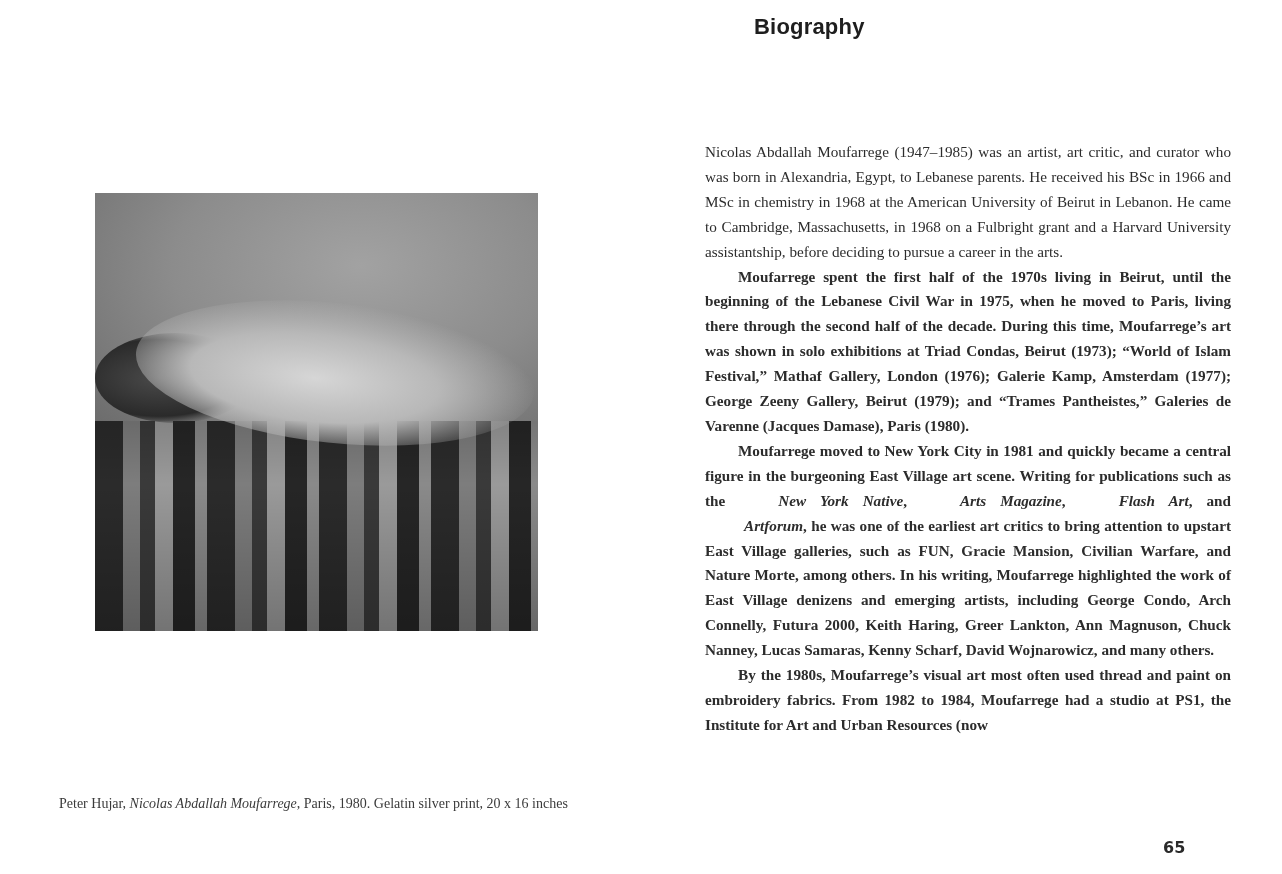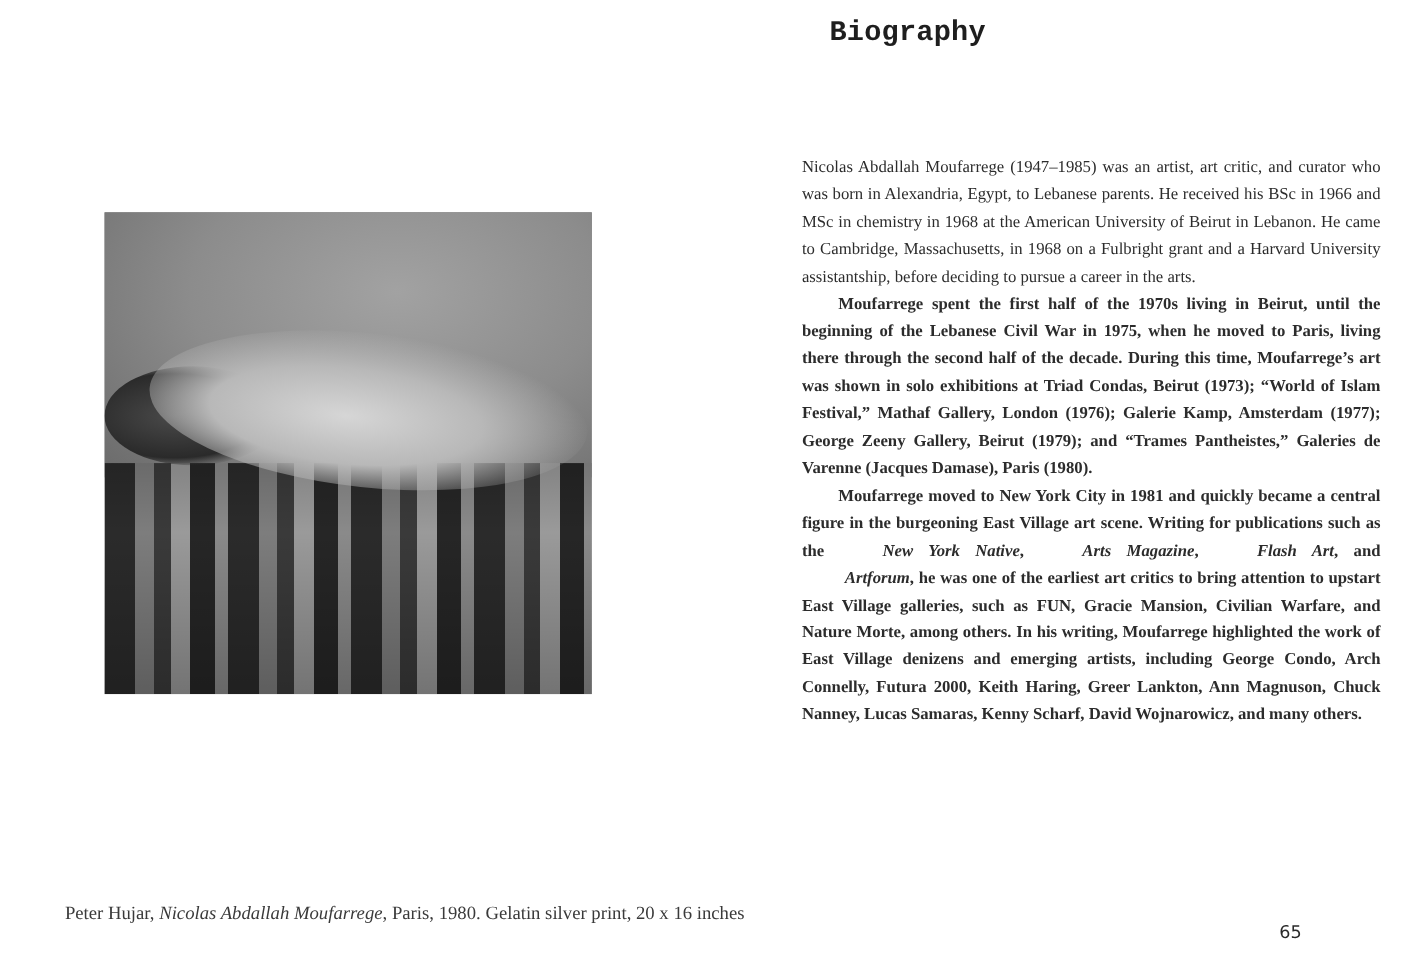--- a/index.html
+++ b/index.html
@@ -34,41 +34,41 @@
       background: radial-gradient(ellipse at 45% 55%, #d6d6d6 0%, #b8b8b8 40%, rgba(120,120,120,0) 72%);
       border-radius: 50%; transform: rotate(6deg);
     }
     .photo .pillow {
       position: absolute; left: 0; top: 140px; width: 160px; height: 90px;
       background: radial-gradient(ellipse at 40% 50%, #4a4a4a 0%, #2a2a2a 60%, rgba(40,40,40,0) 75%);
       border-radius: 50%;
     }
 
     .caption {
-      position: absolute; left: 59px; top: 820px; width: 560px;
-      font-size: 17px; color: #3a3a3a; white-space: nowrap;
+      position: absolute; left: 59px; top: 796px; width: 560px;
+      font-size: 14px; color: #3a3a3a; white-space: nowrap;
     }
     .caption i { font-style: italic; }
 
     .heading {
       position: absolute; left: 113px; top: 14px;
-      font-family: Liberation Mono, monospace; font-weight: bold;
-      font-size: 26px; color: #1e1e1e; letter-spacing: 0.2px;
+      font-family: Liberation Sans, sans-serif; font-weight: bold;
+      font-size: 22px; color: #1e1e1e; letter-spacing: 0.2px;
     }
     .body-text {
-      position: absolute; left: 88px; top: 140px; width: 526px;
+      position: absolute; left: 64px; top: 140px; width: 526px;
       font-size: 15.2px; line-height: 24.9px; color: #2c2c2c;
       text-align: justify; hyphens: manual;
     }
     .body-text p { margin: 0; text-indent: 0; }
     .body-text p + p { text-indent: 33px; font-weight: bold; }
     .body-text i { font-style: italic; margin-left: 39px; }
     .page-number {
       position: absolute; left: 522px; top: 838px;
-      font-family: "DejaVu Sans", "Liberation Sans", sans-serif; font-weight: normal;
+      font-family: "DejaVu Sans", "Liberation Sans", sans-serif; font-weight: bold;
       font-size: 16px; color: #2a2a2a;
     }
   </style>
 </head>
 <body>
 
 <div class="spread">
   <div class="page-left">
     <div class="photo" role="img" title="Peter Hujar photograph of Nicolas Abdallah Moufarrege">
       <div class="wall"></div>
@@ -80,16 +80,17 @@
       <span>Peter Hujar, </span><i>Nicolas Abdallah Moufarrege</i><span>, Paris, 1980. Gelatin silver print, 20 x 16 inches</span>
     </div>
   </div>
 
   <div class="page-right">
     <div class="heading">Biography</div>
     <div class="body-text" id="body-text">
         <p><span>Nicolas Abdallah Moufarrege (1947–1985) was an artist, art critic, and curator who was born in Alexandria, Egypt, to Lebanese par­ents. He received his BSc in 1966 and MSc in chemistry in 1968 at the American University of Beirut in Lebanon. He came to Cambridge, Massachusetts, in 1968 on a Fulbright grant and a Harvard University assistantship, before deciding to pursue a career in the arts.</span></p>
         <p><span>Moufarrege spent the first half of the 1970s living in Beirut, until the beginning of the Lebanese Civil War in 1975, when he moved to Paris, living there through the second half of the decade. During this time, Moufarrege’s art was shown in solo exhibitions at Triad Condas, Beirut (1973); “World of Islam Festival,” Mathaf Gallery, London (1976); Galerie Kamp, Amsterdam (1977); George Zeeny Gallery, Beirut (1979); and “Trames Pantheistes,” Galeries de Varenne (Jacques Damase), Paris (1980).</span></p>
         <p><span>Moufarrege moved to New York City in 1981 and quickly became a central figure in the burgeoning East Village art scene. Writing for publications such as the </span><i>New York Native</i><span>, </span><i>Arts Magazine</i><span>, </span><i>Flash Art</i><span>, and </span><i>Artforum</i><span>, he was one of the earliest art critics to bring atten­tion to upstart East Village galleries, such as FUN, Gracie Mansion, Civilian Warfare, and Nature Morte, among others. In his writ­ing, Moufarrege highlighted the work of East Village denizens and emerging artists, including George Condo, Arch Connelly, Futura 2000, Keith Haring, Greer Lankton, Ann Magnuson, Chuck Nanney, Lucas Samaras, Kenny Scharf, David Wojnarowicz, and many others.</span></p>
+        <p><span>By the 1980s, Moufarrege’s visual art most often used thread and paint on embroidery fabrics. From 1982 to 1984, Moufarrege had a studio at PS1, the Institute for Art and Urban Resources (now</span></p>
       </div>
     <div class="page-number">65</div>
   </div>
 </div>
 
 </body></html>

